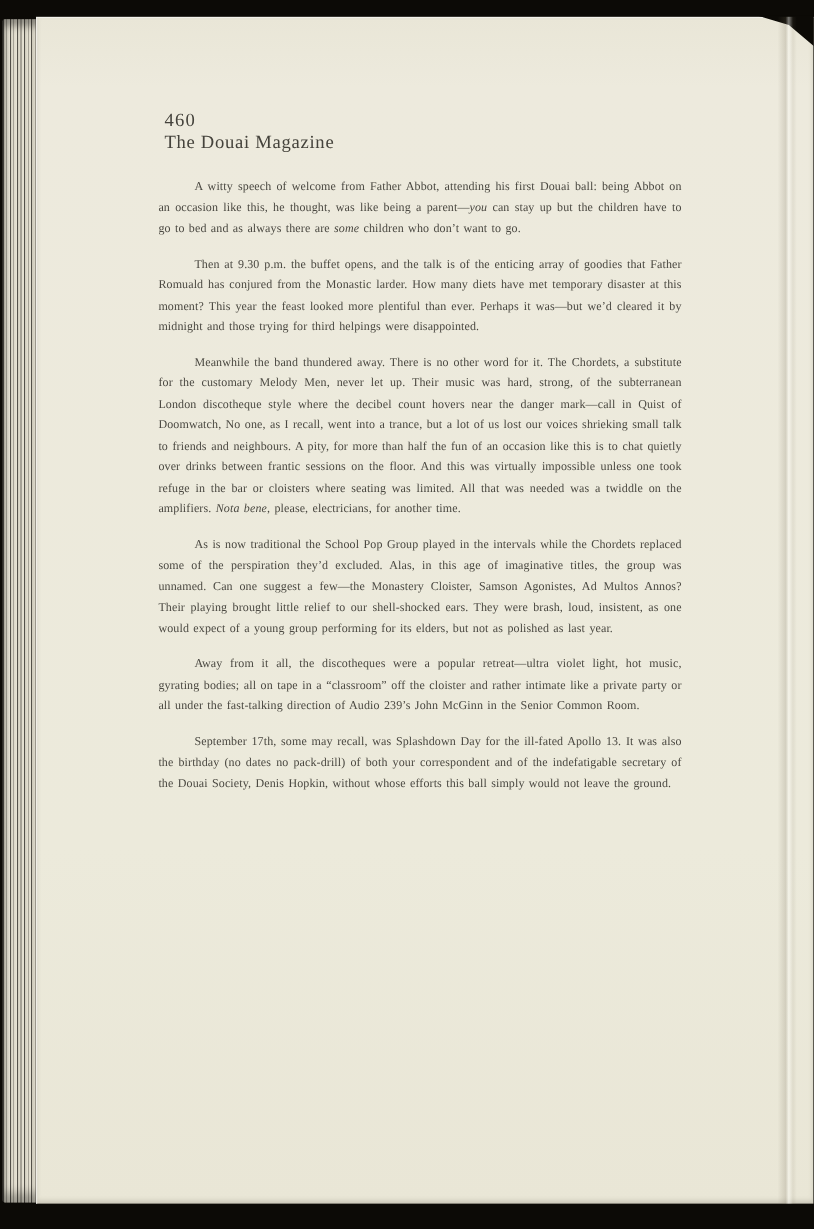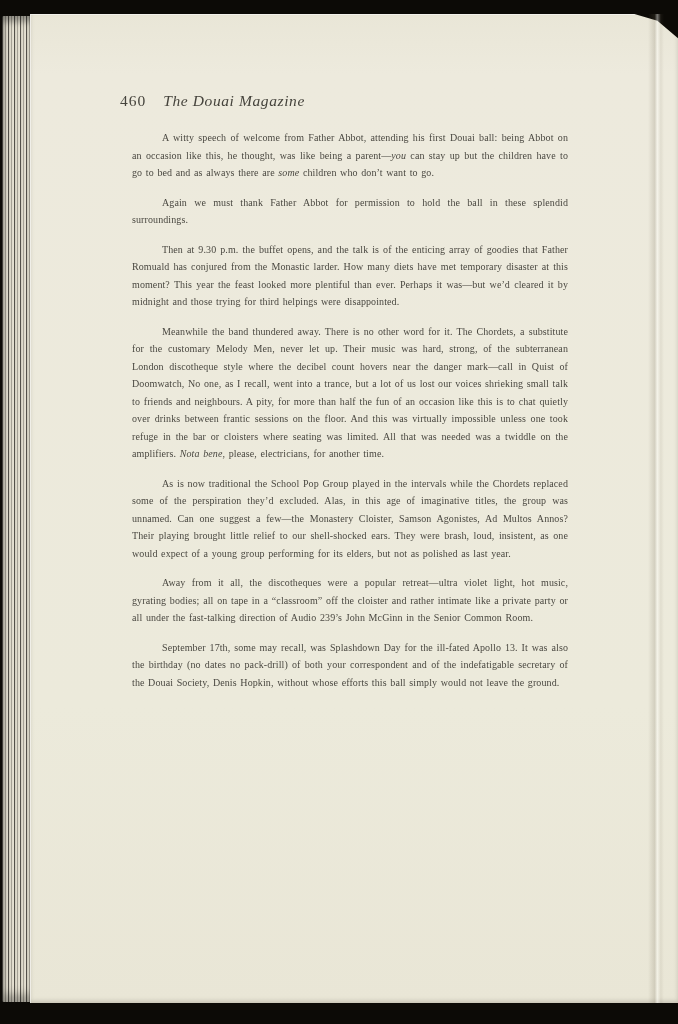--- a/index.html
+++ b/index.html
@@ -54,23 +54,24 @@
   .content {
     position: absolute;
     left: 90px; right: 98px; top: 78px;
     color: #4a4841;
   }
   .header {
     display: flex; align-items: baseline;
     font-size: 15.5px;
     margin-bottom: 19px;
     color: #45433c;
+    flex-direction: column;
   }
   .pagenum { letter-spacing: 1px; }
-  .mag-title { font-style: italic; margin-left: 17px; letter-spacing: 0.6px; }
+  .mag-title { margin-left: 17px; letter-spacing: 0.6px; }
 
   .body p {
     margin: 12px;
     text-indent: 30px;
     text-align: justify;
     font-size: 10px;
     line-height: 17.5px;
     letter-spacing: 0.1px;
     word-spacing: 1px;
   }
@@ -93,21 +94,20 @@
   <div class="page">
     <div class="corner-tr"></div>
     <div class="crease"></div>
     <div class="content">
       <div class="header">
         <span class="pagenum">460</span>
         <span class="mag-title">The Douai Magazine</span>
       </div>
       <div class="body">
           <p><span>A witty speech of welcome from Father Abbot, attending his first Douai ball: being Abbot on an occasion like this, he thought, was like being a parent—</span><em>you</em><span> can stay up but the children have to go to bed and as always there are </span><em>some</em><span> children who don’t want to go.</span></p>
-          <p><span>Again we must thank Father Abbot for permission to hold the ball in these splendid surroundings.</span></p>
           <p><span>Then at 9.30 p.m. the buffet opens, and the talk is of the enticing array of goodies that Father Romuald has conjured from the Monastic larder.  How many diets have met temporary disaster at this moment?  This year the feast looked more plentiful than ever.  Perhaps it was—but we’d cleared it by midnight and those trying for third helpings were disappointed.</span></p>
           <p><span>Meanwhile the band thundered away.  There is no other word for it.  The Chordets, a substitute for the customary Melody Men, never let up.  Their music was hard, strong, of the subterranean London discotheque style where the decibel count hovers near the danger mark—call in Quist of Doomwatch,  No one, as I recall, went into a trance, but a lot of us lost our voices shrieking small talk to friends and neighbours.  A pity, for more than half the fun of an occasion like this is to chat quietly over drinks between frantic sessions on the floor.  And this was virtually impossible unless one took refuge in the bar or cloisters where seating was limited.  All that was needed was a twiddle on the amplifiers.  </span><em>Nota bene</em><span>, please, electricians, for another time.</span></p>
           <p><span>As is now traditional the School Pop Group played in the intervals while the Chordets replaced some of the perspiration they’d excluded.  Alas, in this age of imaginative titles, the group was unnamed.  Can one suggest a few—the Monastery Cloister, Samson Agonistes, Ad Multos Annos?  Their playing brought little relief to our shell-shocked ears.  They were brash, loud, insistent, as one would expect of a young group performing for its elders, but not as polished as last year.</span></p>
           <p><span>Away from it all, the discotheques were a popular retreat—ultra violet light, hot music, gyrating bodies; all on tape in a “classroom” off the cloister and rather intimate like a private party or all under the fast-talking direction of Audio 239’s John McGinn in the Senior Common Room.</span></p>
           <p><span>September 17th, some may recall, was Splashdown Day for the ill-fated Apollo 13.  It was also the birthday (no dates no pack-drill) of both your correspondent and of the indefatigable secretary of the Douai Society, Denis Hopkin, without whose efforts this ball simply would not leave the ground.</span></p>
         </div>
     </div>
   </div>
 </div>
 

